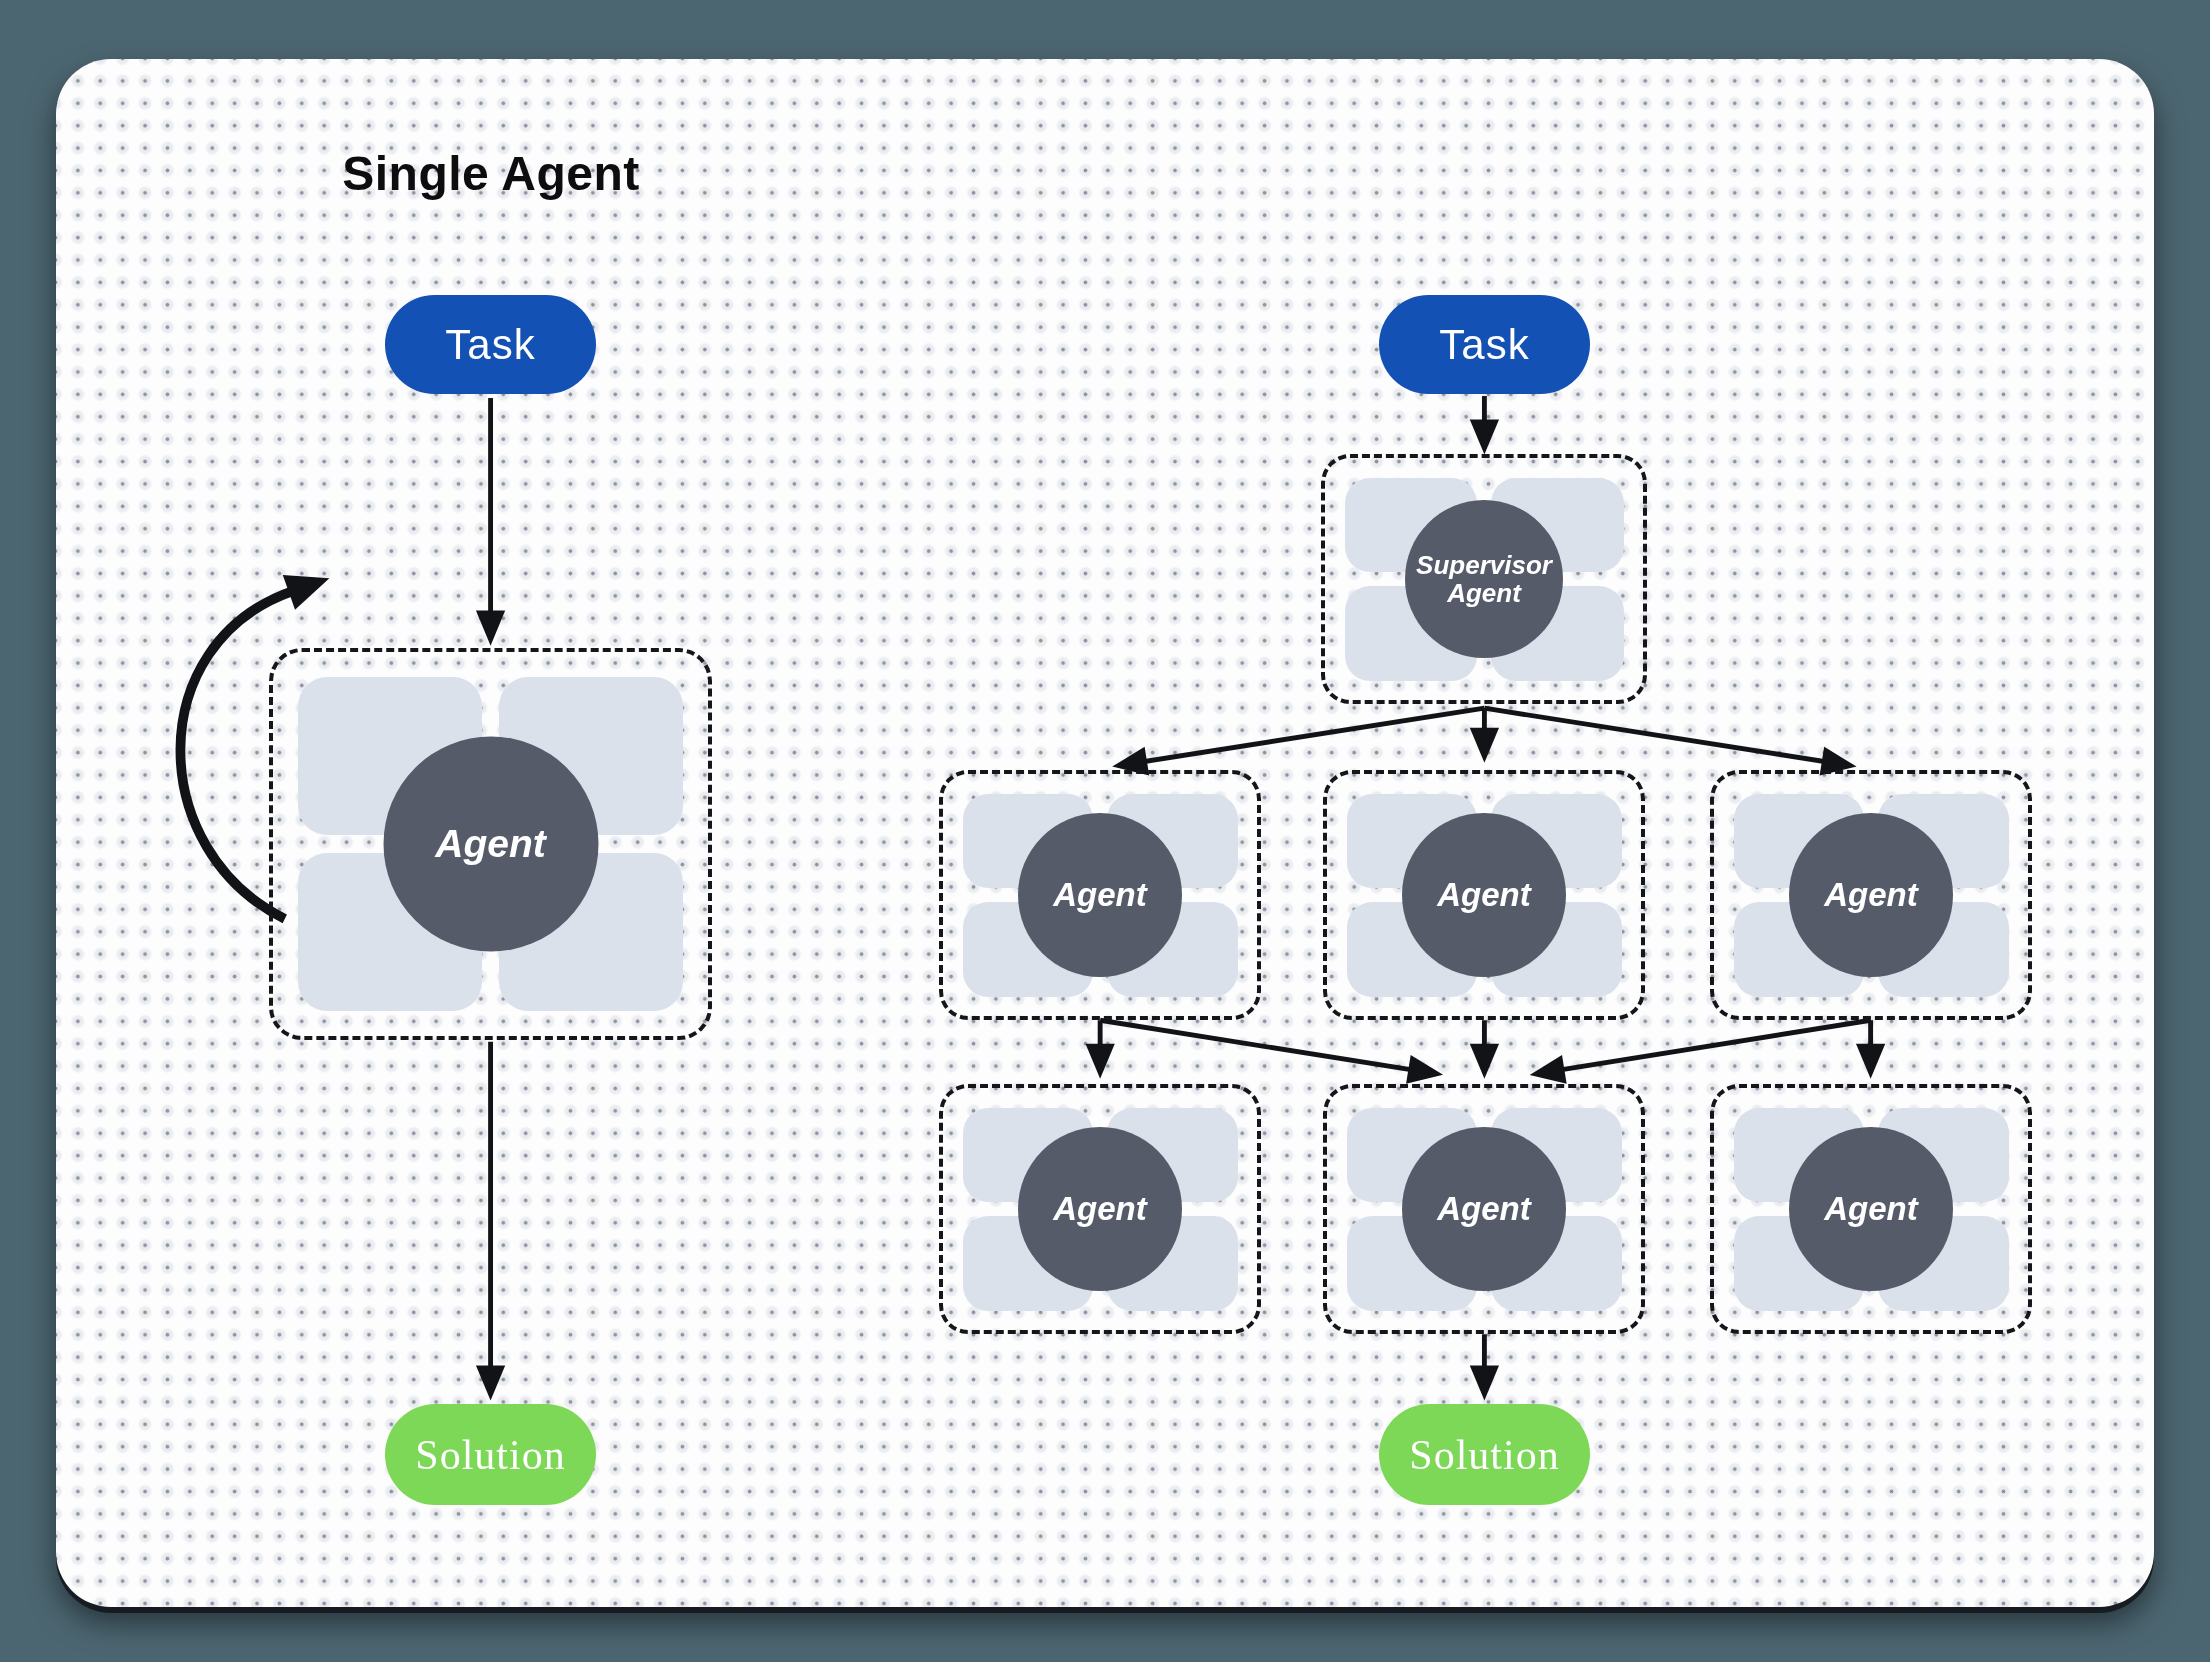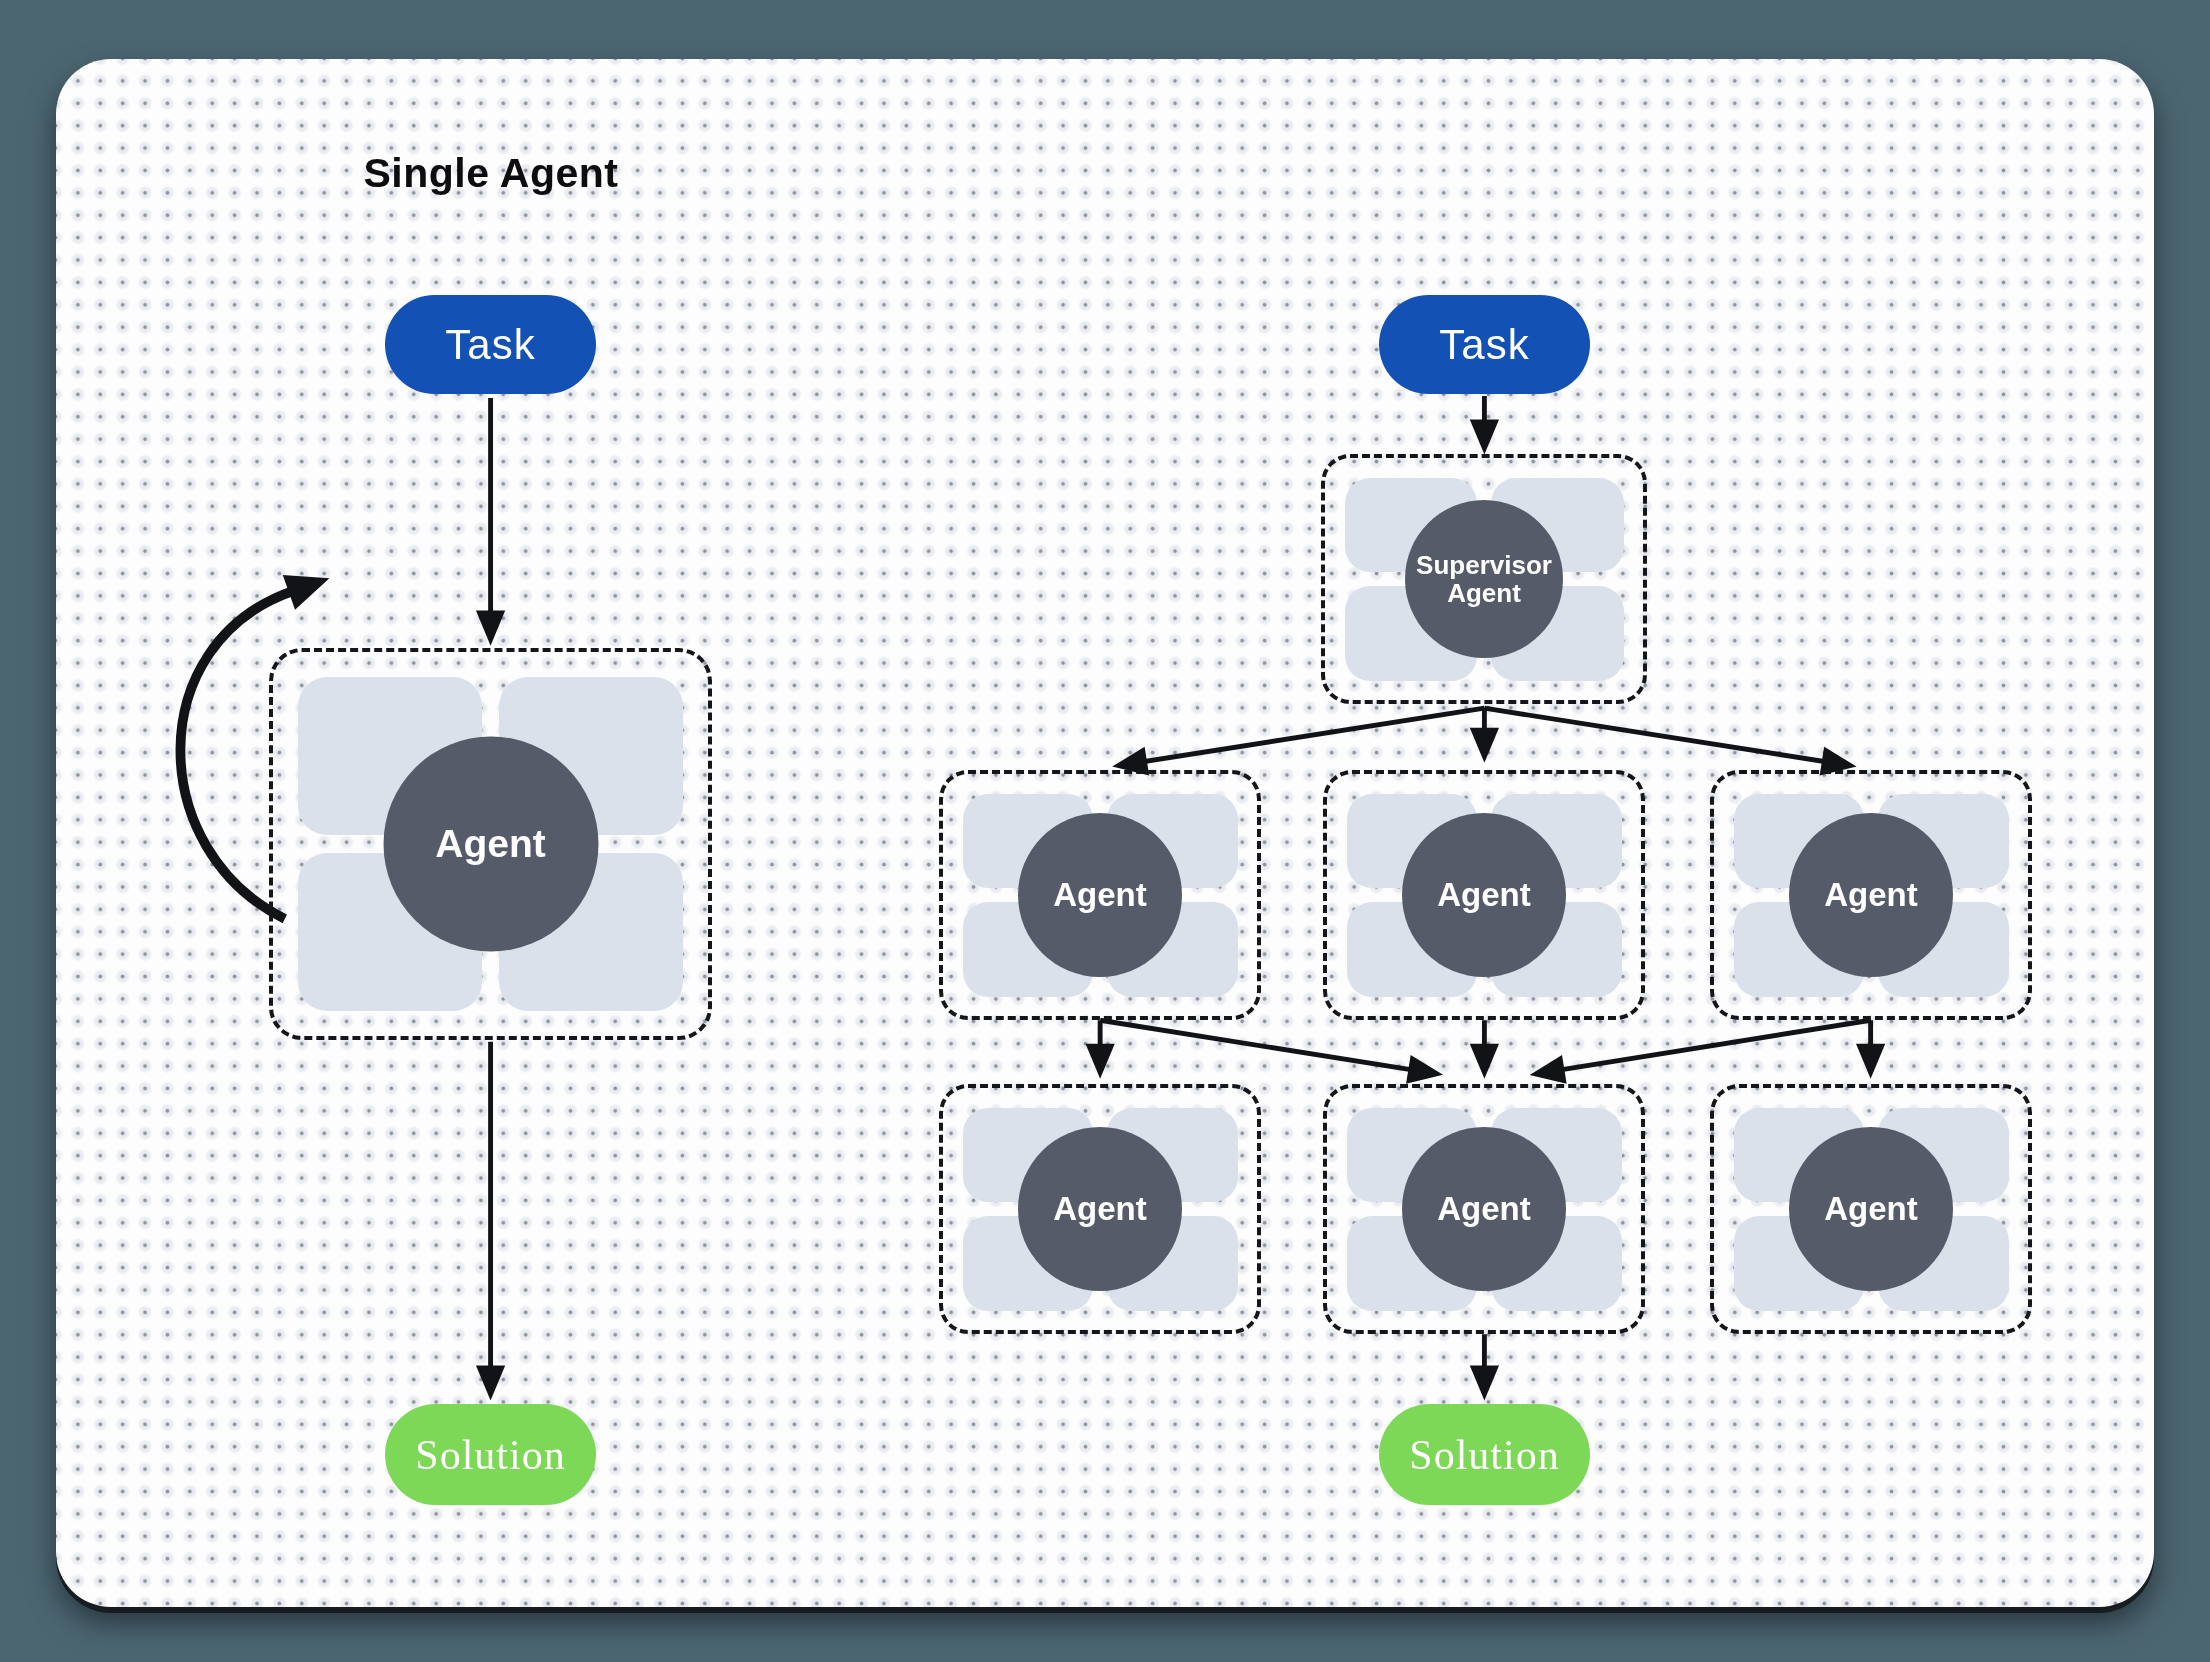--- a/index.html
+++ b/index.html
@@ -14,31 +14,31 @@
     background-color:var(--canvas,#fdfdfe);
     background-image:
       radial-gradient(circle, #8f949c 1.5px, rgba(143,148,156,0) 2.3px),
       radial-gradient(circle, rgba(230,233,238,.85) 4.9px, rgba(230,233,238,0) 7.3px);
     background-size:22.4px 22.4px,22.4px 22.4px;
     background-position:10.7px 10.7px,10.7px 10.7px;
     box-shadow:0 5.9px 0 rgba(15,18,22,.78), 0 15.6px 29px rgba(10,14,18,.55);
   }
   .title{
     position:absolute;margin:0;height:59px;line-height:59px;text-align:center;
-    font-size:41px;font-weight:700;letter-spacing:0.5px;color:var(--title,#0d0d10);
+    font-size:48px;font-weight:700;letter-spacing:0.5px;color:var(--title,#0d0d10);
   }
   .pill{
     position:absolute;display:flex;align-items:center;justify-content:center;
     border-radius:59px;color:#fff;font-size:42px;font-weight:400;letter-spacing:1px;
   }
   .pill.blue{background:var(--task,#1351b4);}
   .pill.green{background:var(--solution,#7ed857);font-family:Liberation Serif, serif;}
   .abox{
     position:absolute;border:4.4px dashed #15161a;border-radius:33px;
-    background:transparent;box-sizing:border-box;
+    background:transparent;box-sizing:border-box;font-style:italic;
   }
   .chips{
     position:absolute;inset:0;display:grid;grid-template-columns:1fr 1fr;
     grid-template-rows:1fr 1fr;
   }
   .chips.big{padding:25px;gap:17.6px;}
   .chips.small{padding:19.5px;gap:13.7px;}
   .chip{background:var(--chip,#dbe1eb);border-radius:29px;}
   .chips.small .chip{border-radius:25px;}
   .circle{

